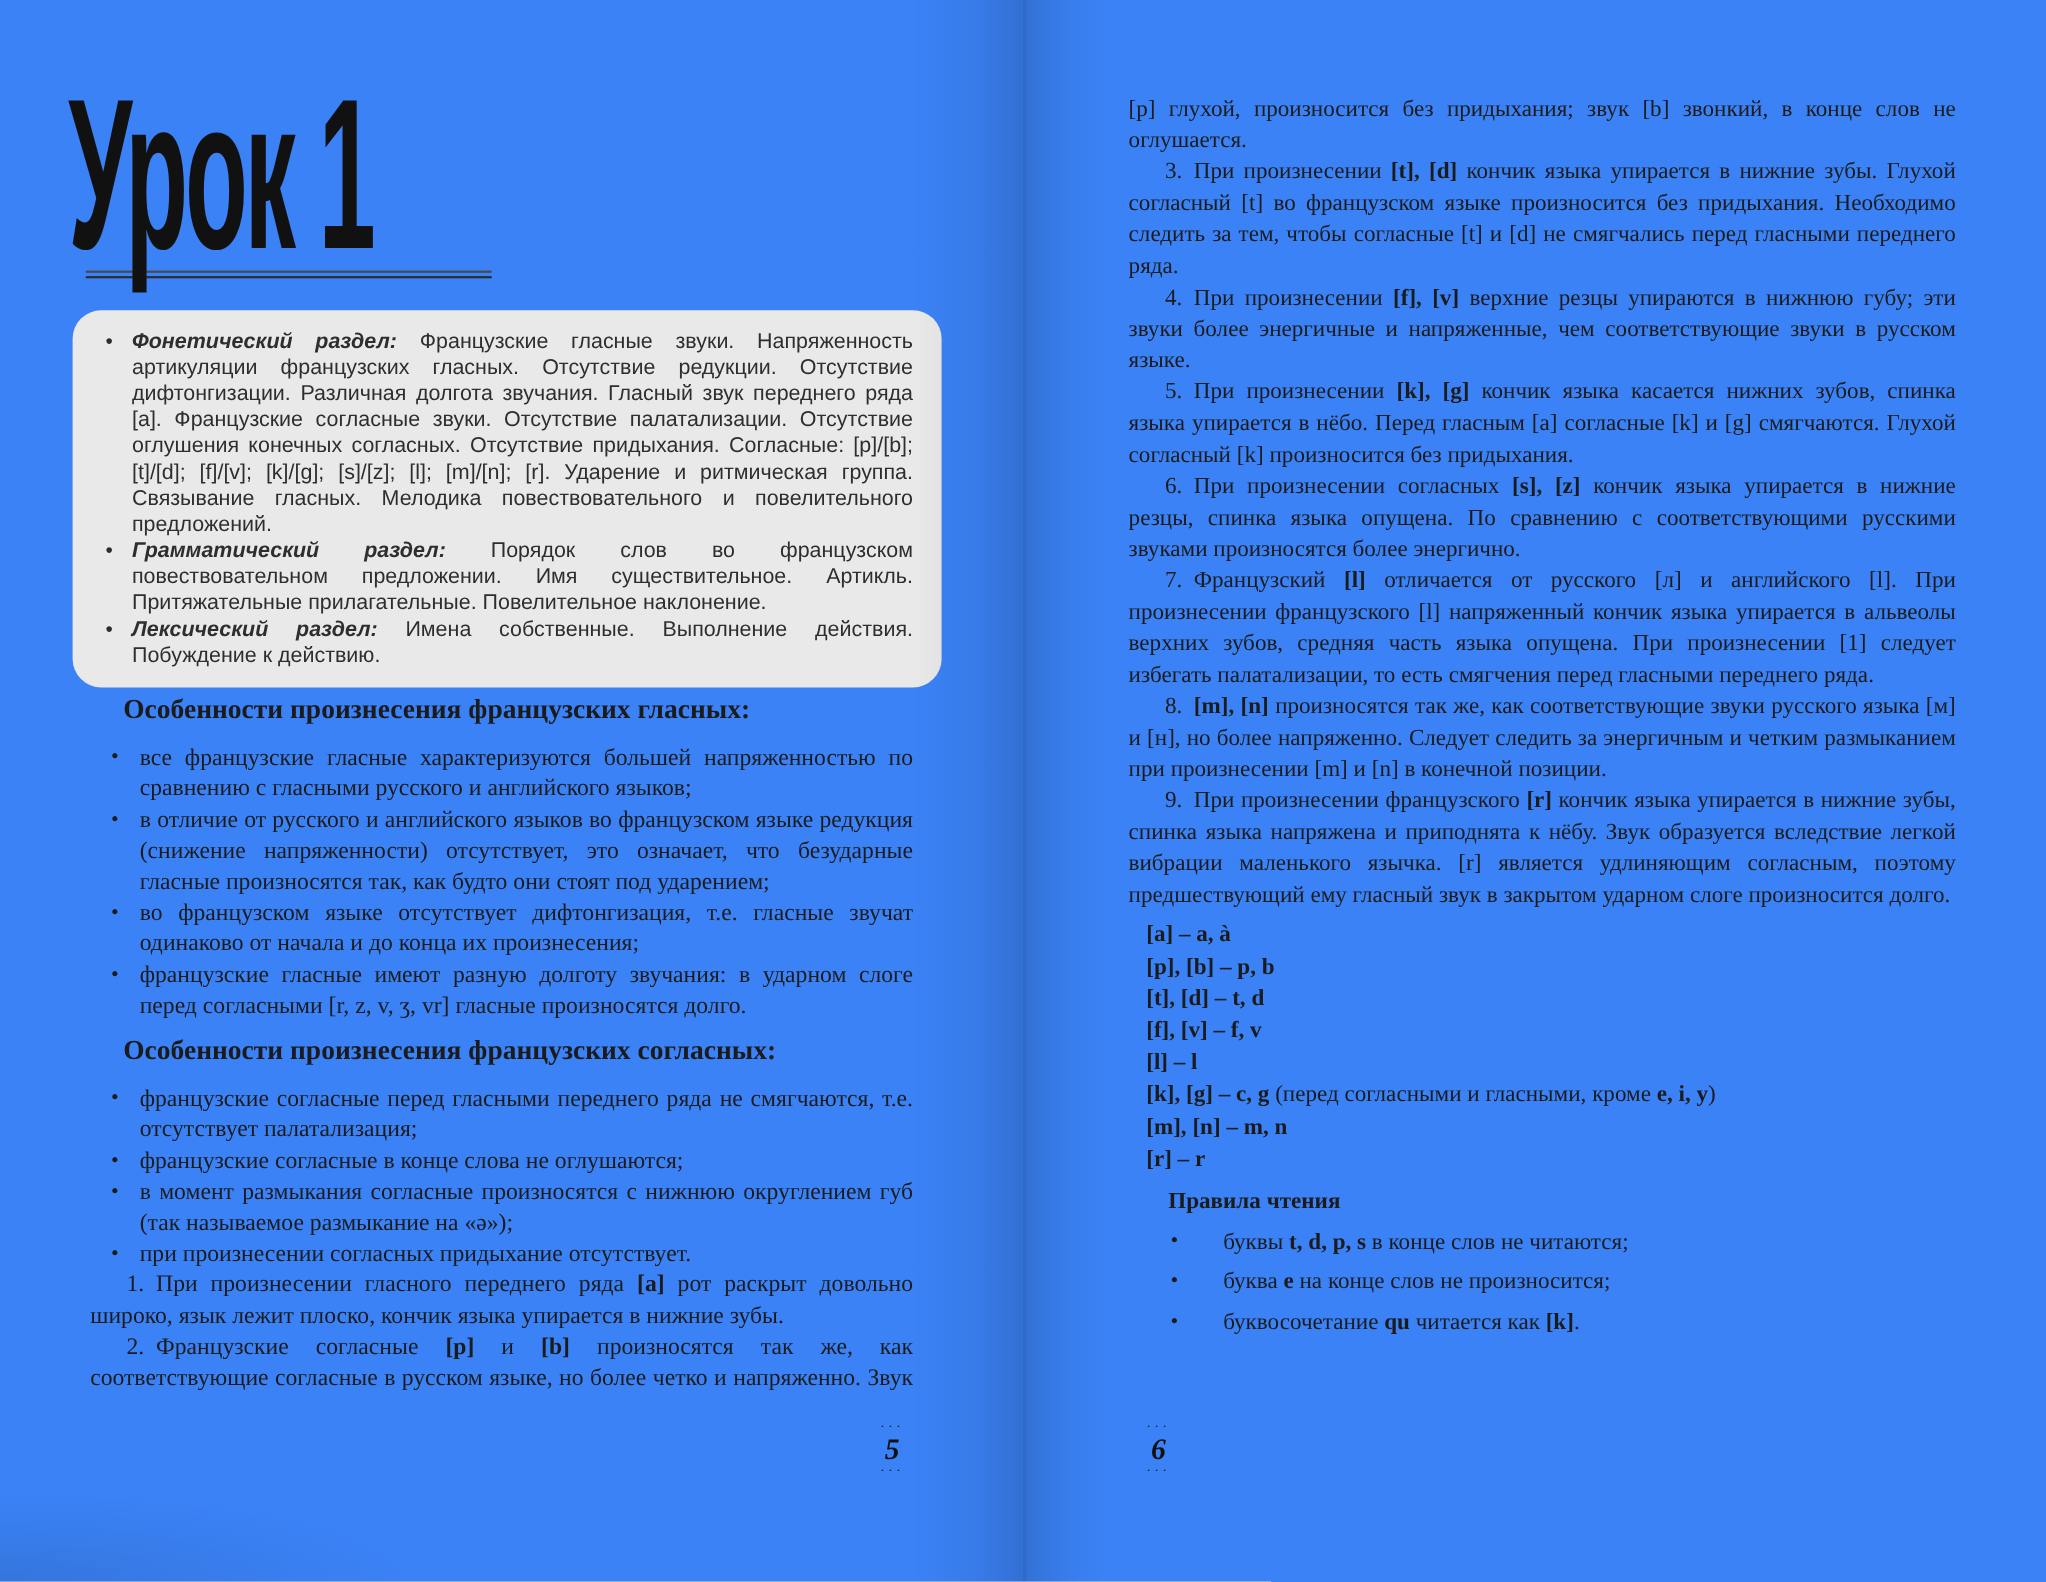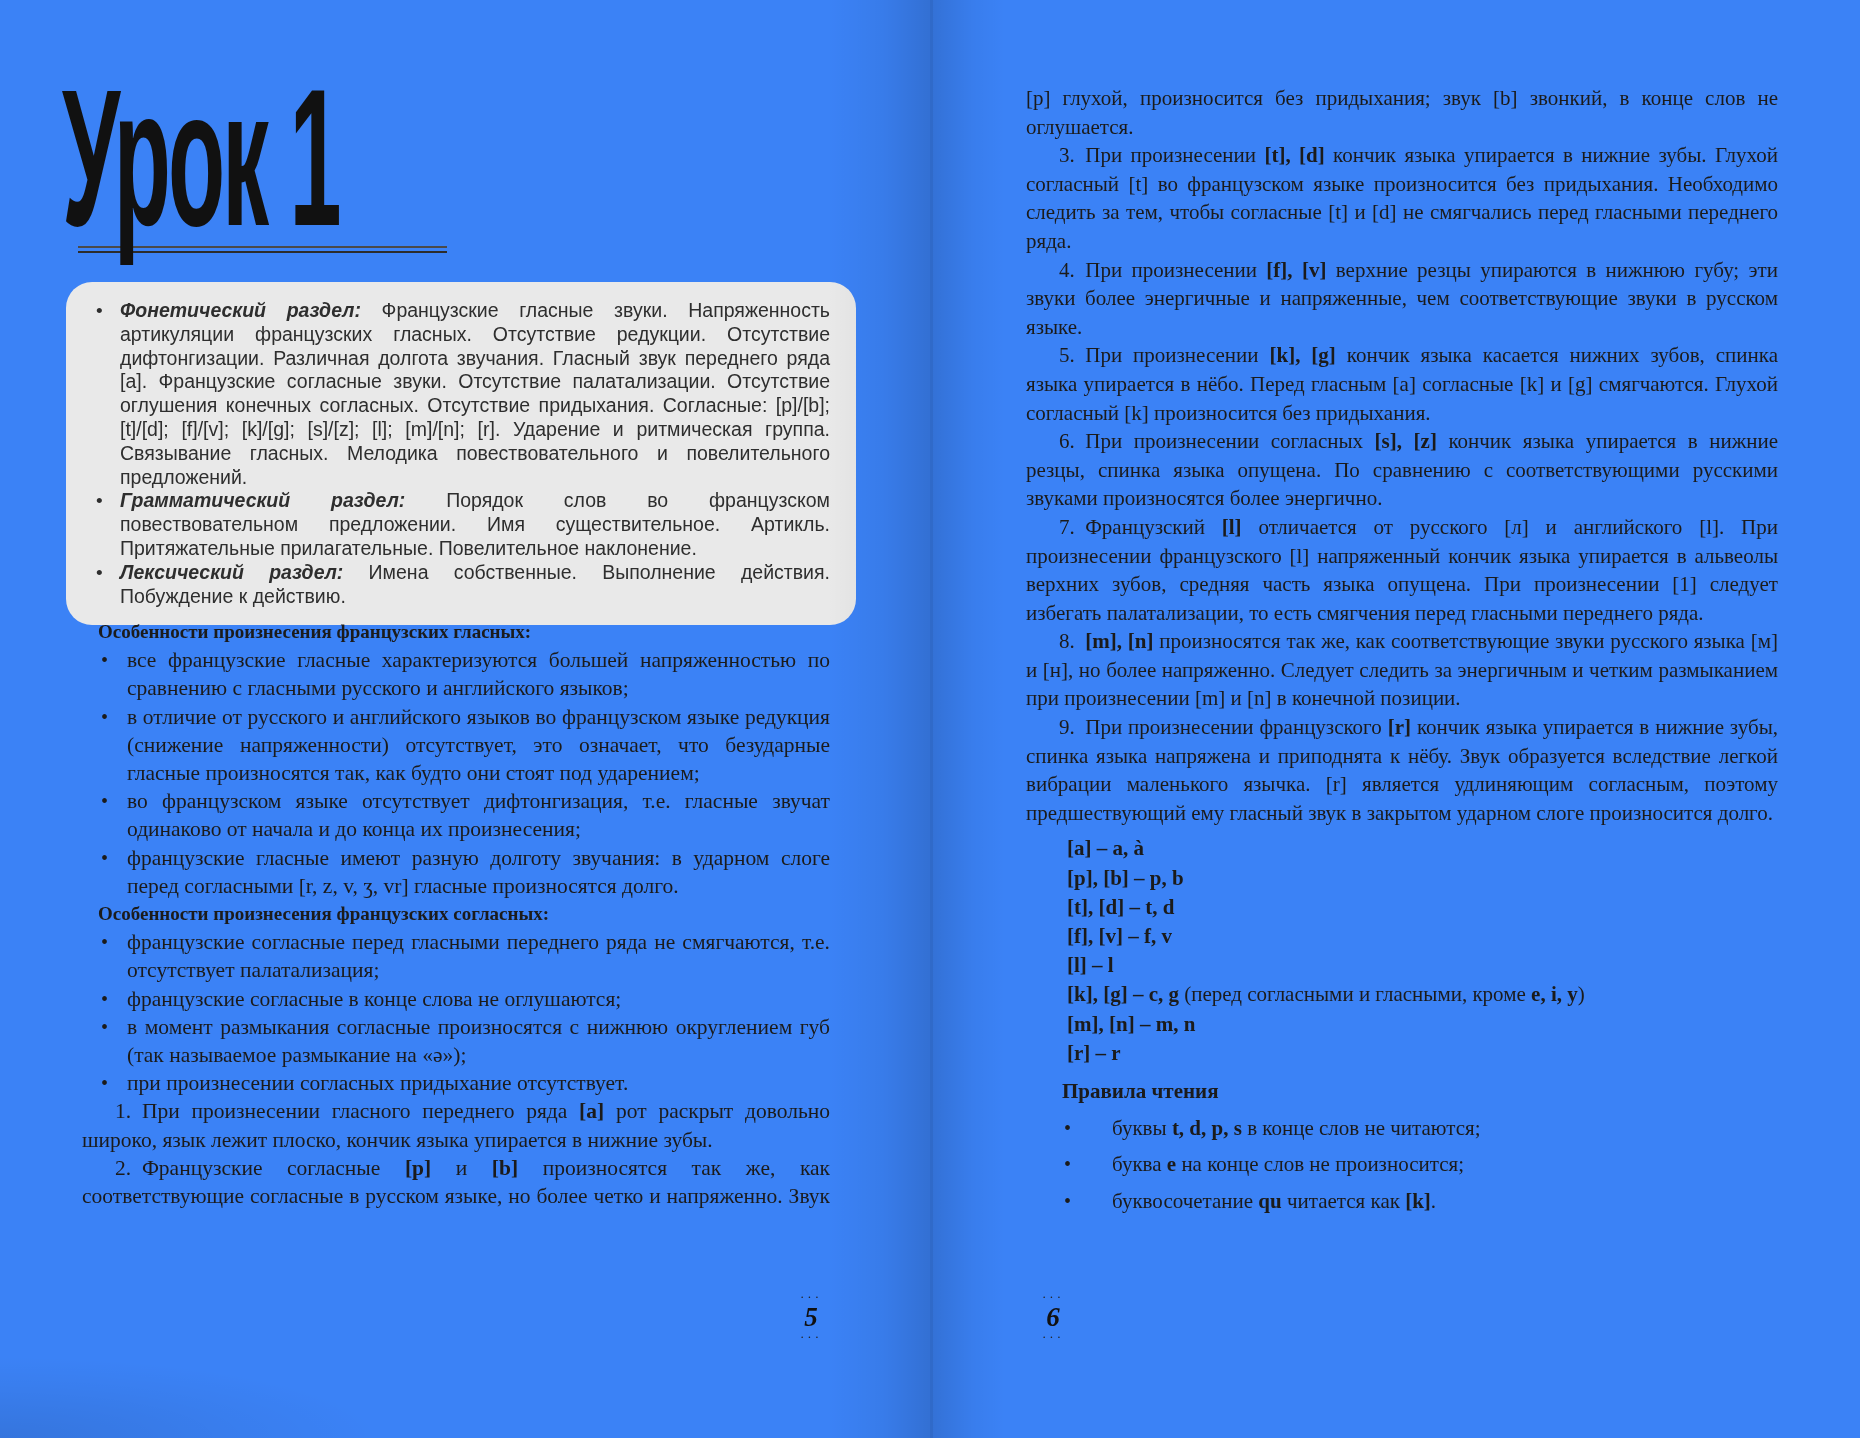--- a/index.html
+++ b/index.html
@@ -82,21 +82,21 @@
   .ib-label { font-weight: 700; font-style: italic; }
 
   
   .body-left {
     position: absolute; left: 82px; top: 618px; width: 748px;
     font-size: 21.5px;
     line-height: 28.2px;
     text-align: justify;
   }
   .body-h {
-    margin: 0; font-size: 19px; font-weight: 700; text-align: left;
+    margin: 14px; font-size: 25px; font-weight: 700; text-align: left;
     padding-left: 16px;
   }
   .blt { position: relative; padding-left: 45px; }
   .blt::before {
     content: "\2022";
     position: absolute; left: 19px; top: 0;
     font-size: 20px;
   }
   .rules-h { margin-top: 27px; }
   .para { margin: 0; text-indent: 33px; }
@@ -105,21 +105,21 @@
   
   .body-right {
     position: absolute; left: 94px; top: 84px; width: 752px;
     font-size: 21px;
     line-height: 28.6px;
     text-align: justify;
   }
   .noind { margin: 0; text-indent: 0; }
   .letters-h { margin: 0; font-weight: 700; text-indent: 33px; text-align: left; }
   .letterlist { margin: 7px 0 9px 0; padding-left: 16px; text-align: left; line-height: 29.2px; }
-  .ll-line { white-space: nowrap; margin-left: 25px; }
+  .ll-line { white-space: nowrap; }
   .reading-h { margin: 2px 0 6px 0; font-weight: 700; padding-left: 36px; text-align: left; }
   .rb { position: relative; padding-left: 86px; margin-top: 8px; text-align: left; }
   .rb::before {
     content: "\2022";
     position: absolute; left: 38px; top: 0;
     font-size: 20px;
   }
 
   
   .folio {

